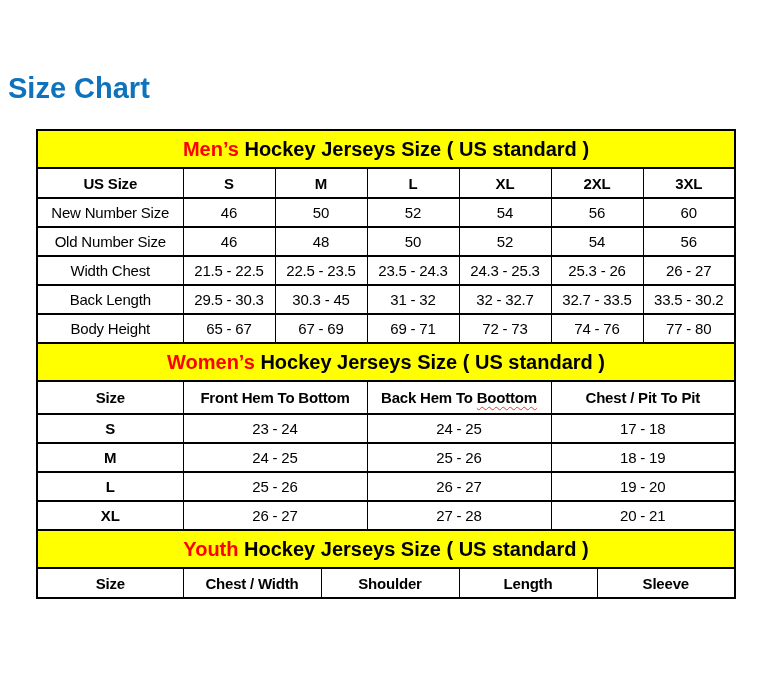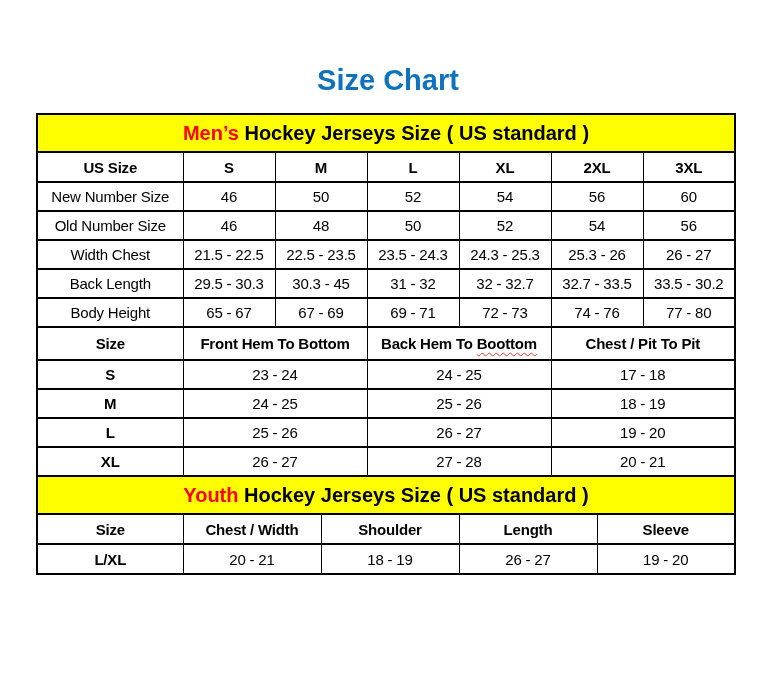--- a/index.html
+++ b/index.html
@@ -10,24 +10,24 @@
     height: 692px;
     overflow: hidden;
     font-family: "Liberation Sans", sans-serif;
   }
   .page {
     width: 776px;
     height: 692px;
     position: relative;
   }
   .page-title {
-    margin: 0;
+    margin: 8px;
     padding-top: 64px;
     padding-bottom: 16px;
-    text-align: center;
+    text-align: left;
     font-size: 29px;
     font-weight: bold;
     color: #0e72bd;
     letter-spacing: 0px;
   }
   .tables-wrap {
     width: 700px;
     margin-left: 36px;
   }
   table.size-table {
@@ -156,20 +156,26 @@
       </table>
 
     <table class="size-table">
       <colgroup>
         <col style="width:146px">
           <col>
           <col>
           <col>
       </colgroup>
       <tbody>
+          <tr>
+        <td class="banner" colspan="4">
+          <span class="banner-red">Women’s</span>
+          <span>Hockey Jerseys Size ( US standard )</span>
+        </td>
+      </tr>
       <tr>
         <td class="hdr" style="height:31px">Size</td>
         <td class="hdr">Front Hem To Bottom</td>
         <td class="hdr">
           <span>Back Hem To</span>
           <span class="squiggle">Boottom</span>
         </td>
         <td class="hdr">Chest / Pit To Pit</td>
       </tr>
       <tr class="women-data">
@@ -214,24 +220,17 @@
           <span>Hockey Jerseys Size ( US standard )</span>
         </td>
       </tr>
       <tr>
         <td class="hdr" style="height:25px">Size</td>
         <td class="hdr">Chest / Width</td>
         <td class="hdr">Shoulder</td>
         <td class="hdr">Length</td>
         <td class="hdr">Sleeve</td>
       </tr>
-      <tr class="youth-data">
-        <td class="rlabel-bold">L/XL</td>
-        <td>20 - 21</td>
-        <td>18 - 19</td>
-        <td>26 - 27</td>
-        <td>19 - 20</td>
-      </tr>
     </tbody>
       </table>
 
   </div>
 </div>
 
 </body></html>

